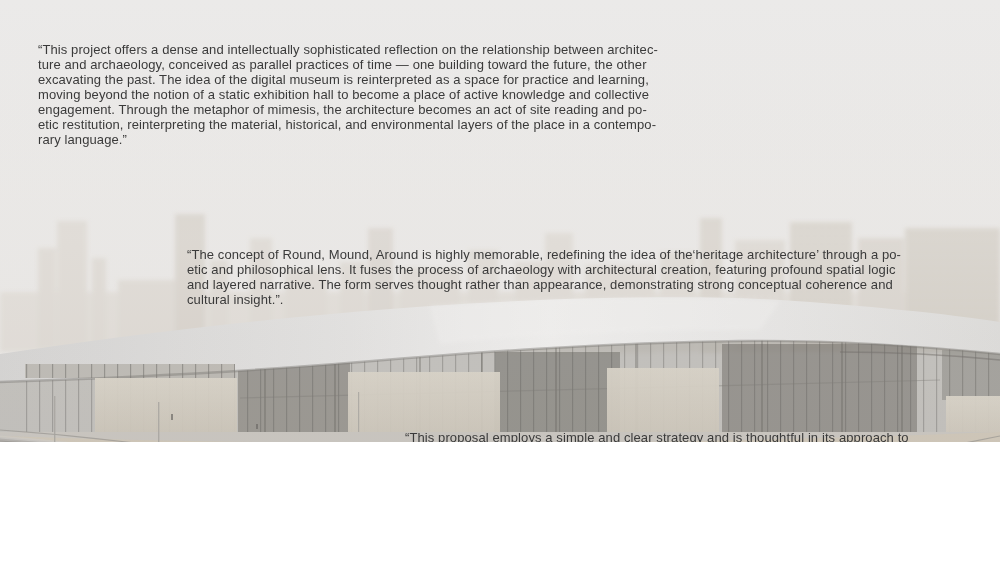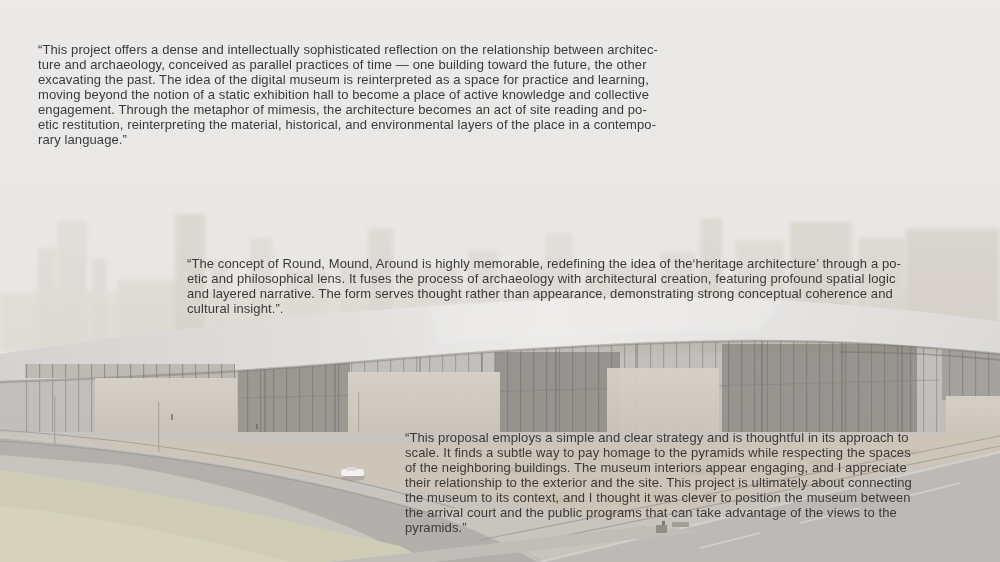--- a/index.html
+++ b/index.html
@@ -1,33 +1,33 @@
 <!DOCTYPE html>
 <html><head>
 <meta charset="utf-8">
 <style>
   html,body{margin:0;padding:0;background:#ffffff;}
   .canvas{
     position:relative;
-    width:1000px;height:562px;
+    width:1000px;height:442px;
     overflow:hidden;
     background:#eab308;
     font-family:"Liberation Sans", sans-serif;
   }
   .scene{position:absolute;left:0;top:0;width:1000px;height:562px;display:block;}
   .quote{
     position:absolute;
     white-space:pre;
     font-size:13px;
     line-height:15px;
     letter-spacing:0.1px;
     color:#3a3a3a;
   }
   .q1{left:38px;top:42px;}
-  .q2{left:187px;top:256px;}
+  .q2{left:187px;top:247px;}
   .q3{left:405px;top:430px;}
 </style>
 </head>
 <body>
 
 <div class="canvas">
 
   <svg class="scene" viewBox="0 0 1000 562" aria-hidden="true">
     <defs>
       <linearGradient id="skyGrad" x1="0" y1="0" x2="0" y2="1">

